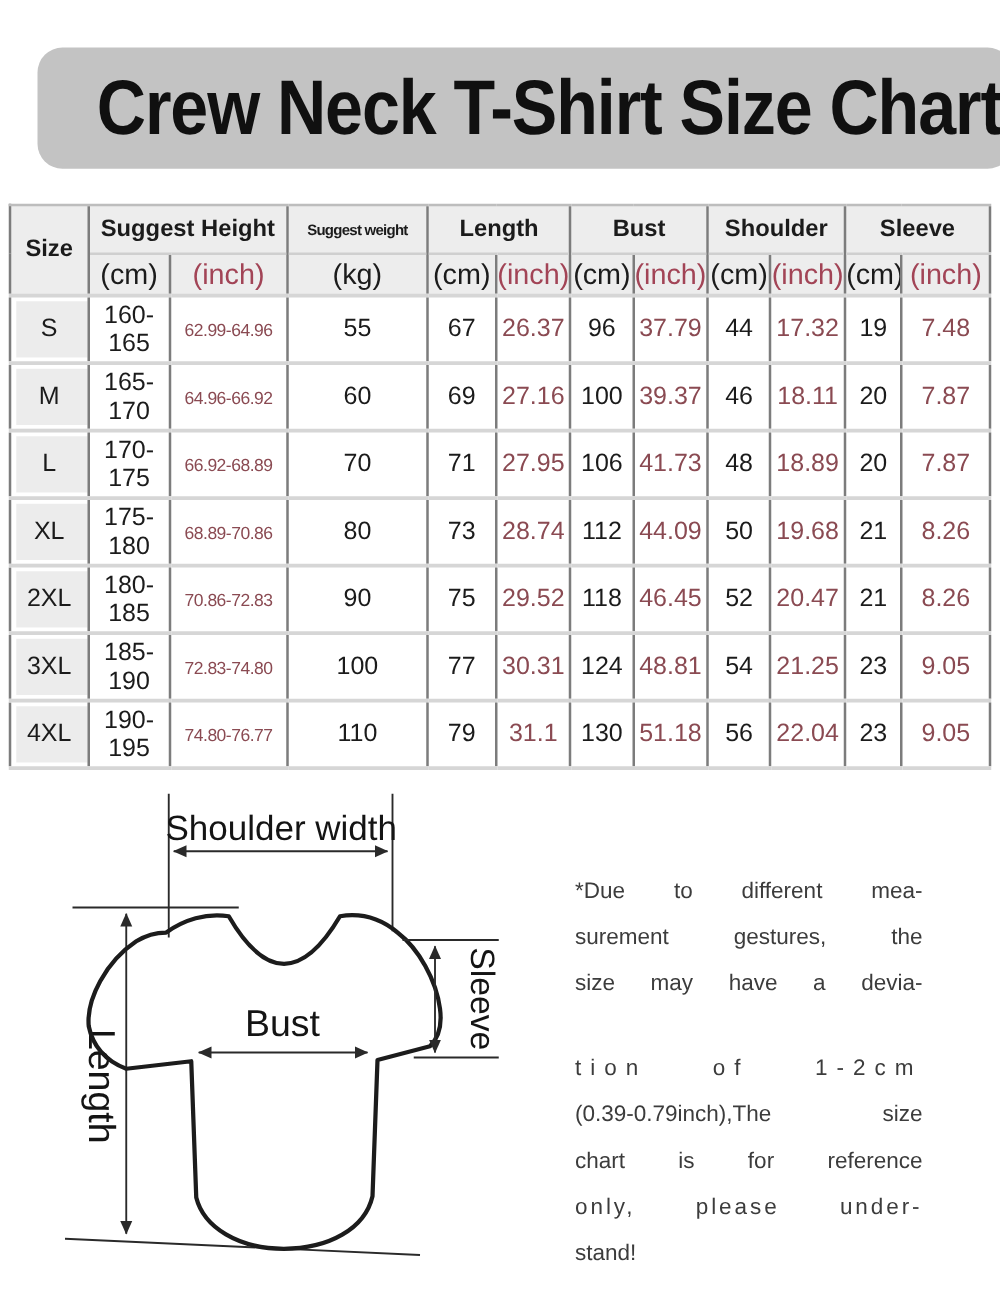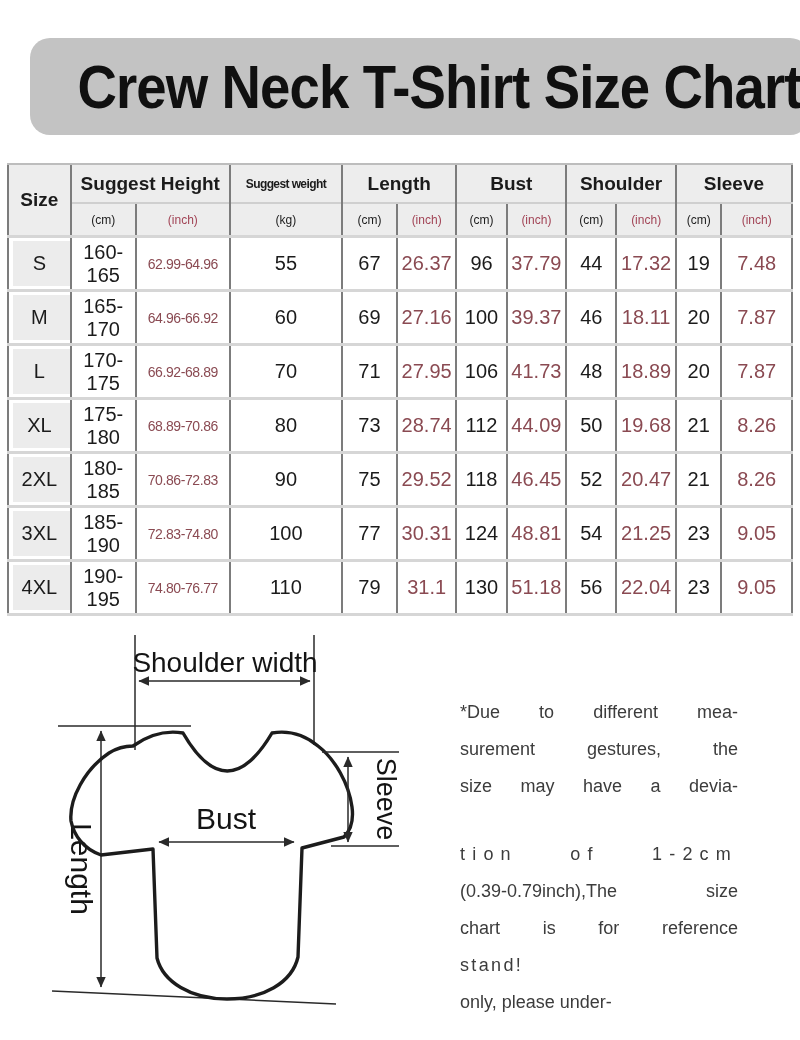--- a/index.html
+++ b/index.html
@@ -22,21 +22,21 @@
   
   .size-table {
     position:absolute; left:7px; top:163px; width:786px;
     border-collapse:collapse; table-layout:fixed; text-align:center;
     color:#1b1b1b; border-right:2px solid #7c7c7c;
   }
   .size-table th, .size-table td { border-left:2px solid #7c7c7c; padding:0; overflow:hidden; }
   .size-table thead th { background:#ededed; }
   .size-table thead tr.group-row th { height:37px; font-size:19px; font-weight:600; border-top:2px solid #bdbdbd; }
   .size-table thead tr.group-row th.weight-h { font-size:12px; letter-spacing:-0.6px; }
-  .size-table thead tr.units-row th { height:31px; font-size:12px; font-weight:500; border-top:2px solid #cfcfcf; }
+  .size-table thead tr.units-row th { height:31px; font-size:23px; font-weight:500; border-top:2px solid #cfcfcf; }
   .size-table thead th.size-h { font-size:20px; font-weight:500; border-top:none; }
   .size-table thead tr.units-row th, .size-table thead th.size-h { border-bottom:3px solid #d6d6d6; }
   .size-table tbody td { height:51px; font-size:20px; border-bottom:3px solid #d6d6d6; background:#ffffff; }
   .size-table tbody td:nth-child(3) { font-size:14px; letter-spacing:-0.4px; }
   .size-table td.size {
     background:#ececec; font-weight:500;
     box-shadow: inset 0 3px 0 #ffffff, inset 0 -3px 0 #ffffff, inset 4px 0 0 #ffffff;
   }
   .size-table .inch { color:#8a4a52; }
   .size-table thead .inch { color:#a24456; }
@@ -249,17 +249,17 @@
     <text x="352" y="170" text-anchor="middle" font-size="27" transform="rotate(90 352 170)">Sleeve</text>
   </svg>
 
   <div class="note">
     <div class="note-line">*Due to different mea-</div>
     <div class="note-line">surement gestures, the</div>
     <div class="note-line">size may have a devia-</div>
     <div class="note-line">tion of 1-2cm</div>
     <div class="note-line">(0.39-0.79inch),The size</div>
     <div class="note-line">chart is for reference</div>
+    <div class="note-line">only, please under-</div>
     <div class="note-line">stand!</div>
-    <div class="note-line">only, please under-</div>
   </div>
 
 </div>
 
 </body></html>

